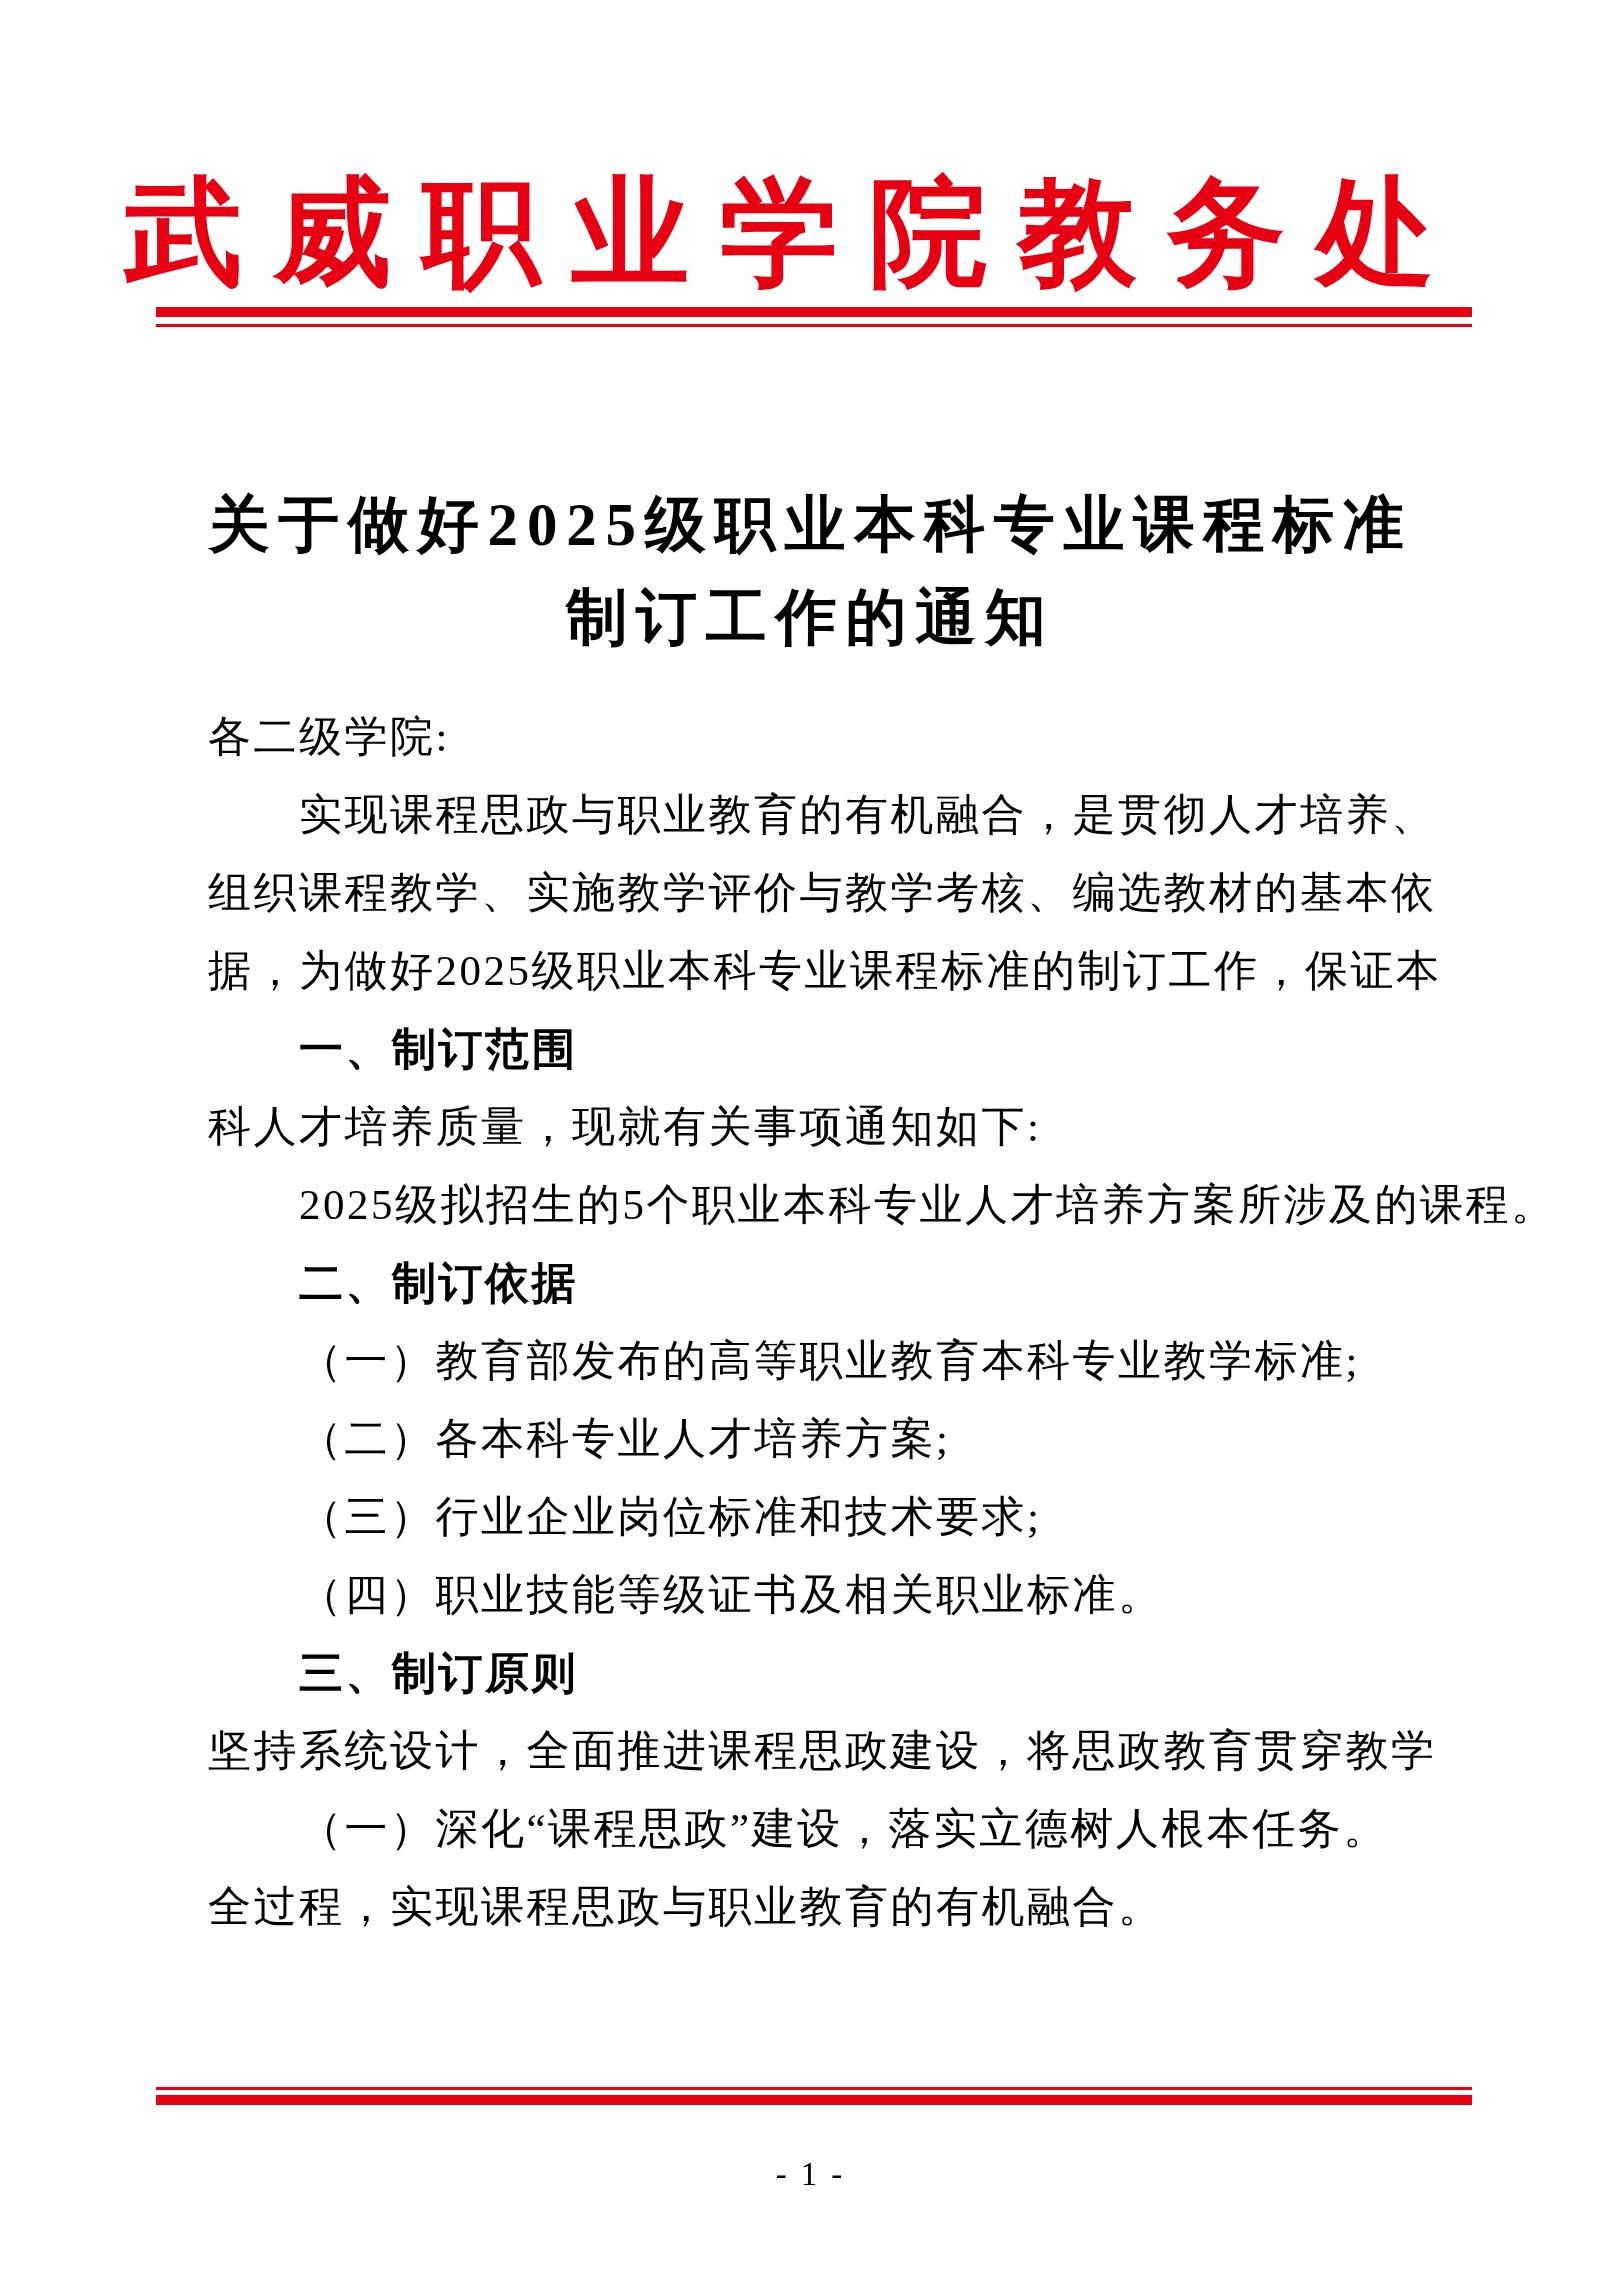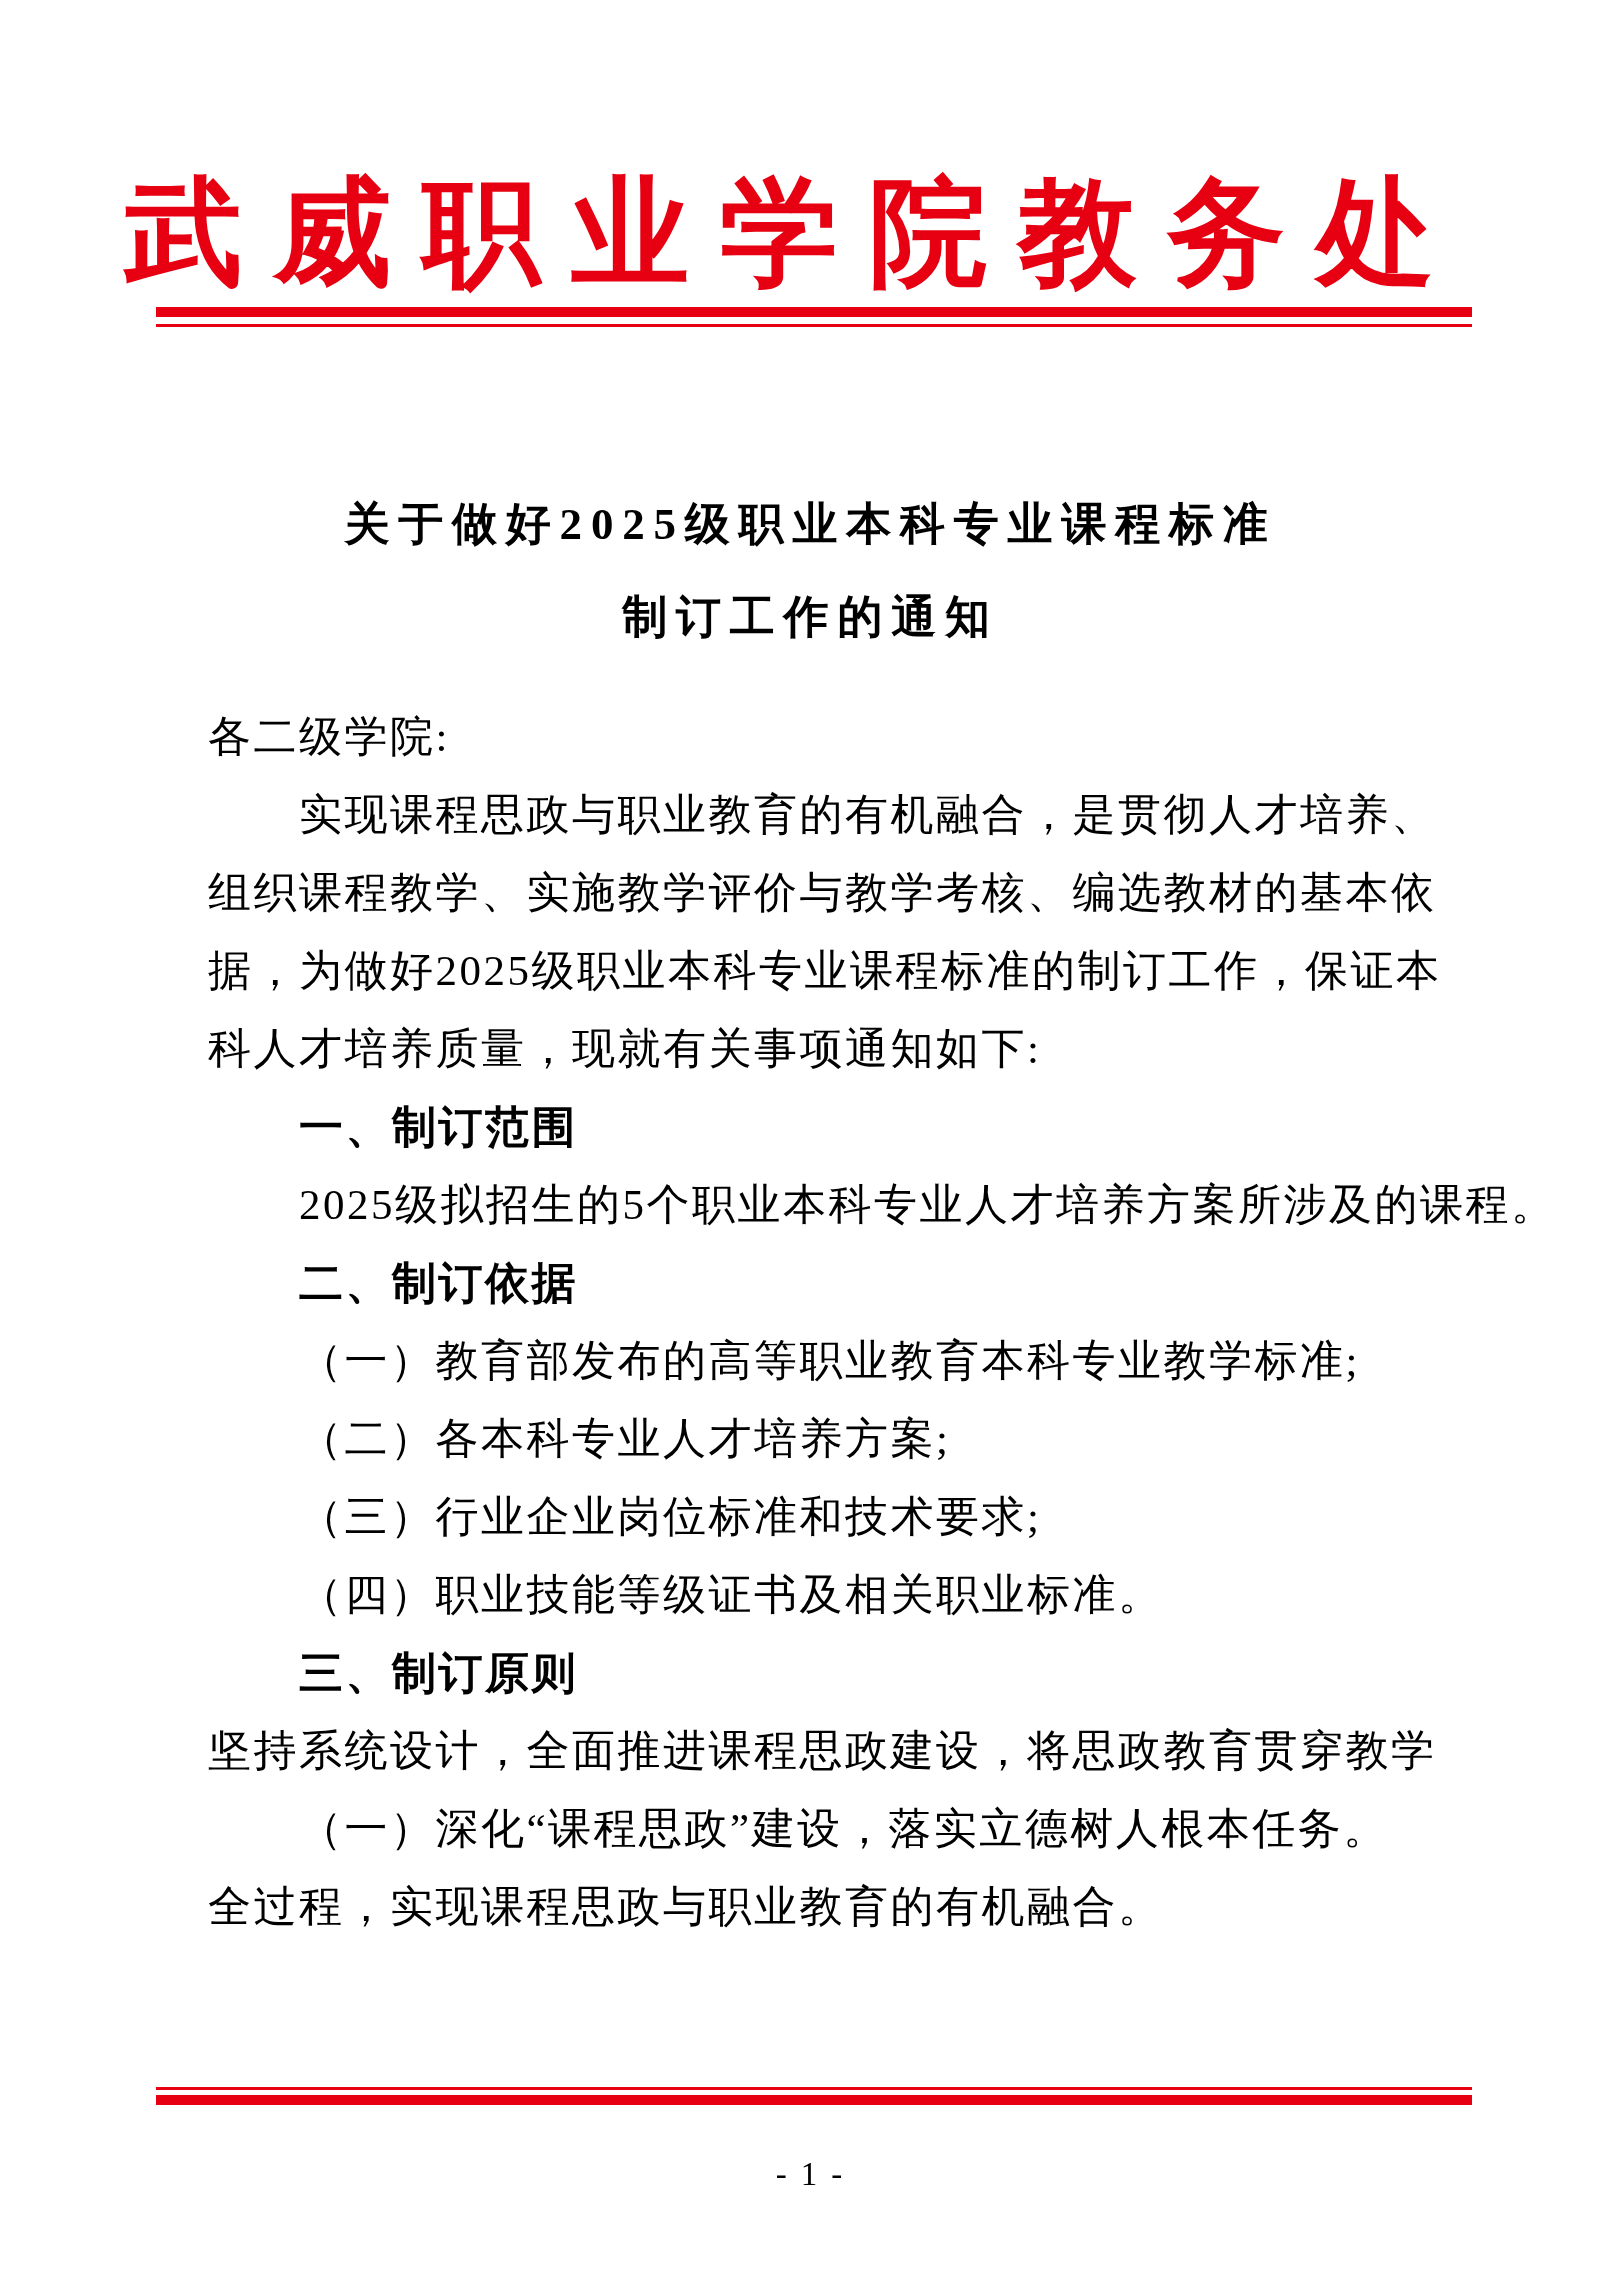--- a/index.html
+++ b/index.html
@@ -37,21 +37,21 @@
 
   
   .doc-title {
     position: absolute;
     top: 478px;
     left: 0;
     width: 100%;
     text-align: center;
     font-family: "Liberation Serif", serif;
     font-weight: bold;
-    font-size: 45px;
+    font-size: 61px;
     line-height: 93px;
     letter-spacing: 8.8px;
     color: #000000;
   }
 
   
   .body-text {
     position: absolute;
     top: 698px;
     left: 208px;
@@ -97,22 +97,22 @@
   <div class="doc-title">
     <div>关于做好2025级职业本科专业课程标准</div>
     <div>制订工作的通知</div>
   </div>
 
   <div class="body-text">
     <div class="ln">各二级学院:</div>
     <div class="ln indent">实现课程思政与职业教育的有机融合，是贯彻人才培养、</div>
     <div class="ln">组织课程教学、实施教学评价与教学考核、编选教材的基本依</div>
     <div class="ln">据，为做好2025级职业本科专业课程标准的制订工作，保证本</div>
+    <div class="ln indent hd">一、制订范围</div>
     <div class="ln">科人才培养质量，现就有关事项通知如下:</div>
-    <div class="ln indent hd">一、制订范围</div>
     <div class="ln indent">2025级拟招生的5个职业本科专业人才培养方案所涉及的课程。</div>
     <div class="ln indent hd">二、制订依据</div>
     <div class="ln indent">（一）教育部发布的高等职业教育本科专业教学标准;</div>
     <div class="ln indent">（二）各本科专业人才培养方案;</div>
     <div class="ln indent">（三）行业企业岗位标准和技术要求;</div>
     <div class="ln indent">（四）职业技能等级证书及相关职业标准。</div>
     <div class="ln indent hd">三、制订原则</div>
     <div class="ln">坚持系统设计，全面推进课程思政建设，将思政教育贯穿教学</div>
     <div class="ln indent">（一）深化“课程思政”建设，落实立德树人根本任务。</div>
     <div class="ln">全过程，实现课程思政与职业教育的有机融合。</div>

